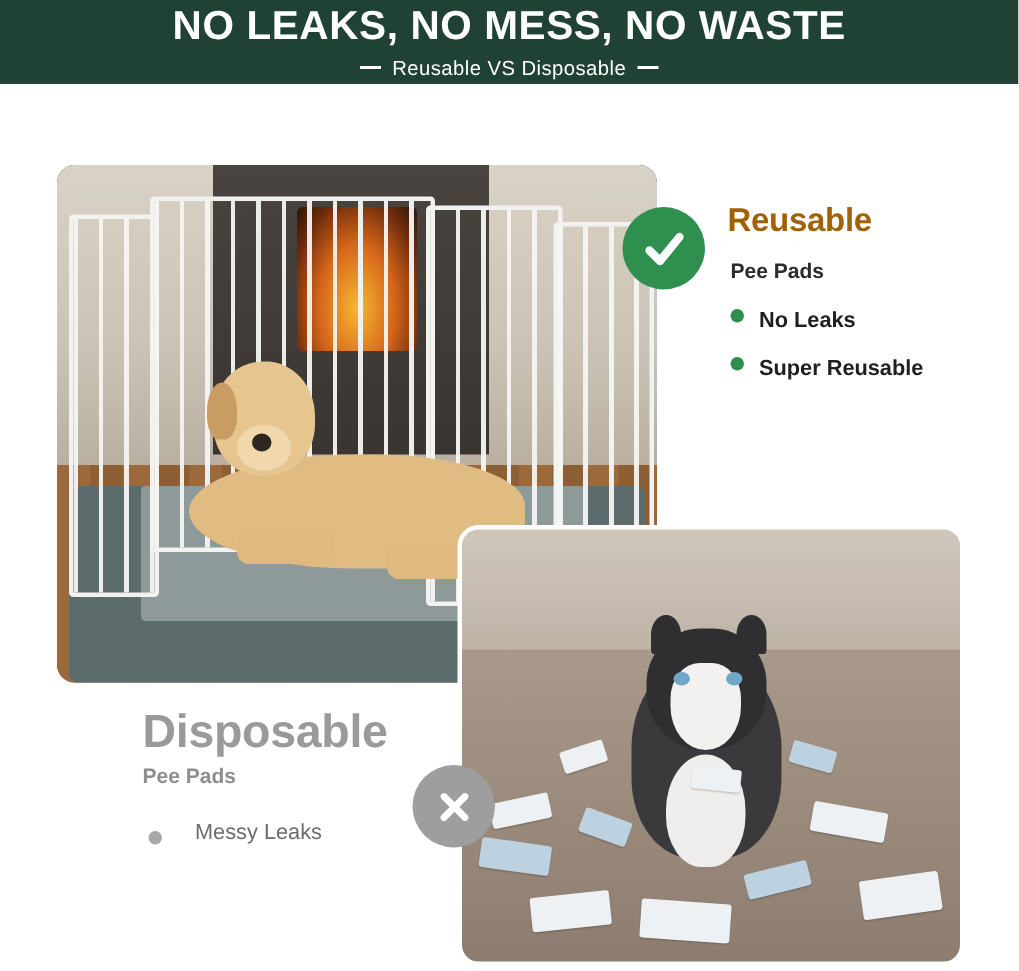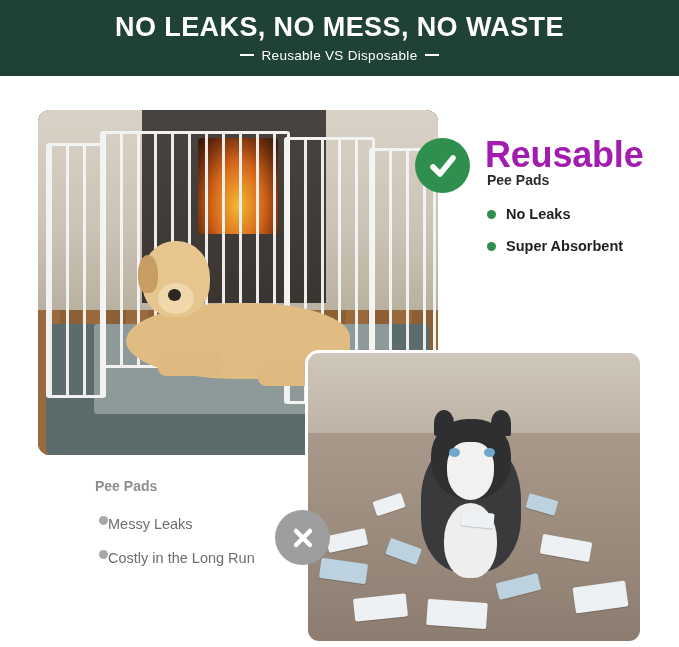--- a/index.html
+++ b/index.html
@@ -13,21 +13,21 @@
     overflow: hidden;
     font-family: "Liberation Sans", sans-serif;
     position: relative;
   }
 
   
   .banner {
     position: absolute;
     left: 0; top: 0;
     width: 679px;
-    height: 76px;
+    height: 56px;
     background: #1f4235;
     display: flex;
     flex-direction: column;
     align-items: center;
     justify-content: center;
   }
   .banner-title {
     color: #ffffff;
     font-size: 27px;
     font-weight: bold;
@@ -146,41 +146,41 @@
     left: 0; top: 0;
     width: 55px; height: 55px;
     border-radius: 50%;
     background: #2f8f4e;
     display: flex; align-items: center; justify-content: center;
   }
   .check-badge svg { display:block; }
   .reusable-title {
     position: absolute;
     left: 70px; top: -4px;
-    color: #a21caf;
-    font-size: 36px;
+    color: #a16207;
+    font-size: 22px;
     font-weight: bold;
     letter-spacing: -0.2px;
   }
   .reusable-sub {
     position: absolute;
     left: 72px; top: 34px;
     color: #2b2b2b;
     font-size: 14px;
     font-weight: bold;
   }
   .feature-list {
     position: absolute;
     left: 72px; top: 68px;
     list-style: none;
     margin: 0; padding: 0;
   }
   .feature-list li {
     display: flex;
-    align-items: center;
+    align-items: flex-start;
     gap: 10px;
     margin-bottom: 16px;
     font-size: 14.5px;
     font-weight: bold;
     color: #1f1f1f;
   }
   .dot-green {
     width: 9px; height: 9px; border-radius: 50%;
     background: #2f8f4e; flex: none;
   }
@@ -205,22 +205,22 @@
     font-weight: bold;
     margin-top: 6px;
   }
   .con-list {
     list-style: none;
     margin: 22px 0 0 4px;
     padding: 0;
   }
   .con-list li {
     display: flex;
-    align-items: flex-start;
-    gap: 0;
+    align-items: flex-end;
+    gap: 22px;
     margin-bottom: 18px;
     font-size: 14.5px;
     color: #6d6d6d;
   }
   .dot-gray {
     width: 9px; height: 9px; border-radius: 50%;
     background: #a8a8a8; flex: none;
   }
 
   
@@ -349,35 +349,32 @@
   </div>
   <div class="reusable-title">Reusable</div>
   <div class="reusable-sub">Pee Pads</div>
   <ul class="feature-list">
     <li>
       <span class="dot-green"></span>
       <span>No Leaks</span>
     </li>
     <li>
       <span class="dot-green"></span>
-      <span>Super Absorbent</span>
+      <span>Super Reusable</span>
     </li>
   </ul>
 </div>
 
 <div class="disposable-block">
+  <div class="disposable-title">Disposable</div>
   <div class="disposable-sub">Pee Pads</div>
   <ul class="con-list">
     <li>
       <span class="dot-gray"></span>
       <span>Messy Leaks</span>
-    </li>
-    <li>
-      <span class="dot-gray"></span>
-      <span>Costly in the Long Run</span>
     </li>
 
   </ul>
 </div>
 
 <div class="x-badge">
   <svg width="30" height="30" viewBox="0 0 30 30" aria-hidden="true">
     <path d="M8 8 L22 22 M22 8 L8 22" fill="none" stroke="#ffffff" stroke-width="4.5" stroke-linecap="round"></path>
   </svg>
 </div>

